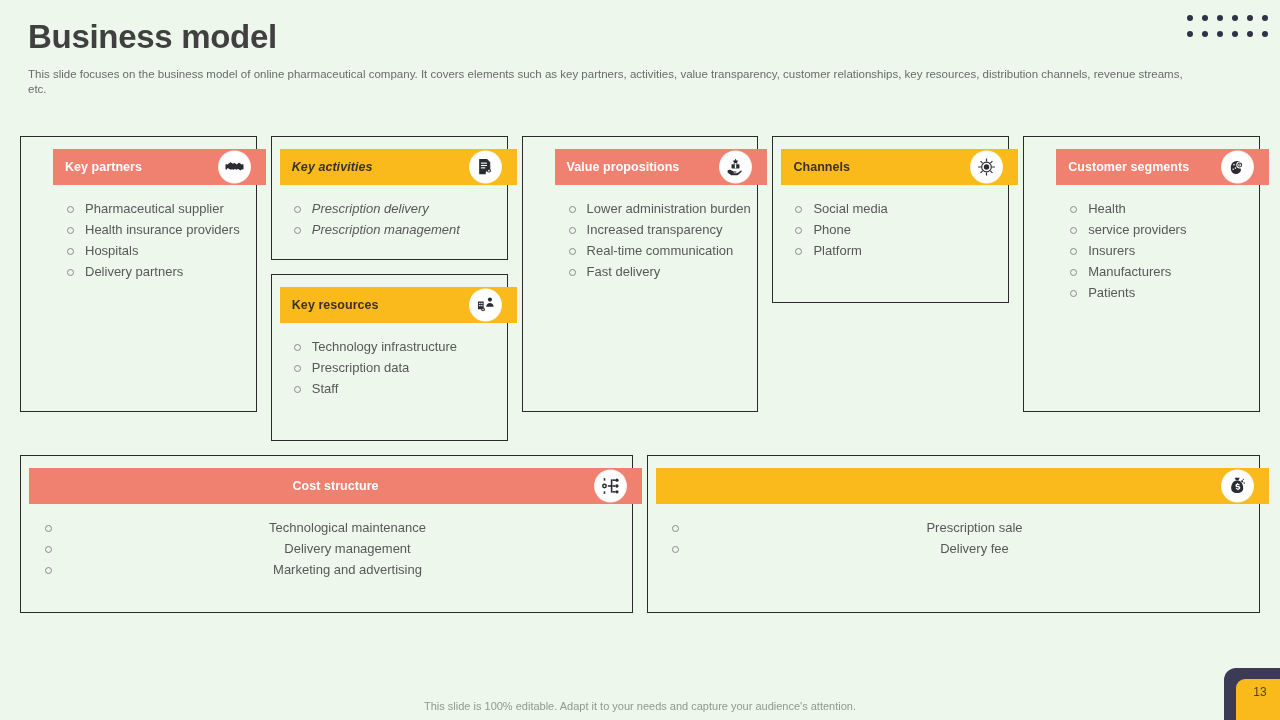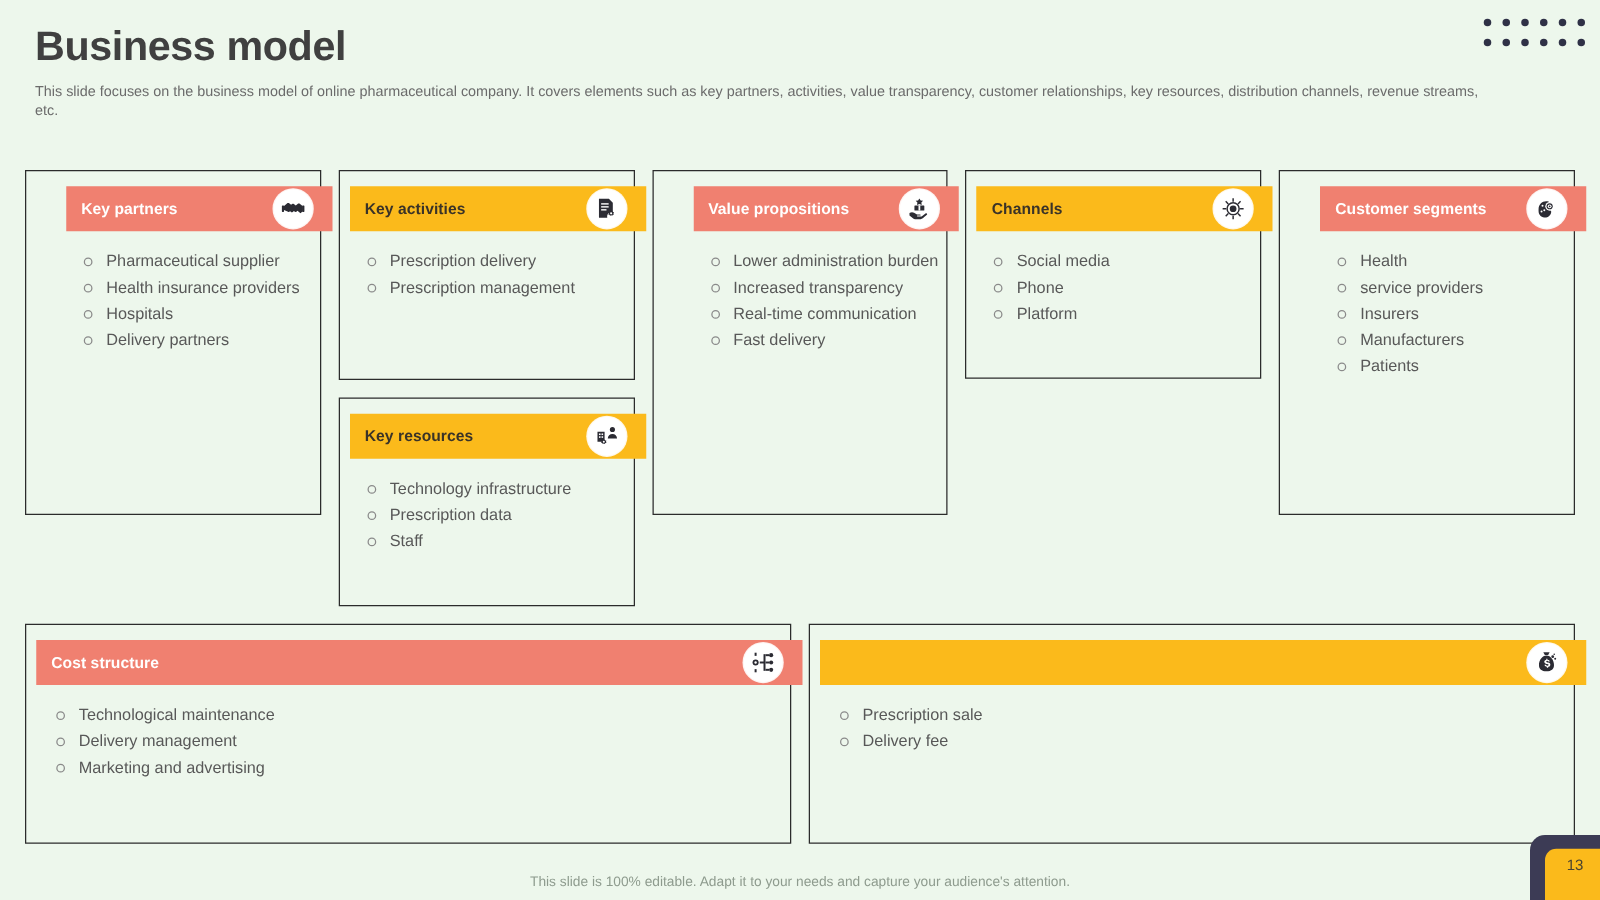--- a/index.html
+++ b/index.html
@@ -79,23 +79,23 @@
   .col-segments   { width: 237px; }
 
   .card {
     background: #EDF7EC;
     border: 1px solid #2b2b2b;
     position: relative;
     padding-top: 12px;
     padding-bottom: 10px;
   }
   .card.h-tall   { height: 276px; padding-left: 24px; }
-  .card.h-short  { height: 168px; }
+  .card.h-short  { height: 124px; font-style: italic; }
   .card.h-short2 { height: 167px; }
-  .card.h-bottom { height: 176px; }
+  .card.h-bottom { height: 158px; text-align: center; }
 
   
   .card-head {
     height: 36px;
     margin-left: 8px;
     margin-right: -10px;
     display: flex;
     align-items: center;
     padding-left: 12px;
     padding-right: 12px;

